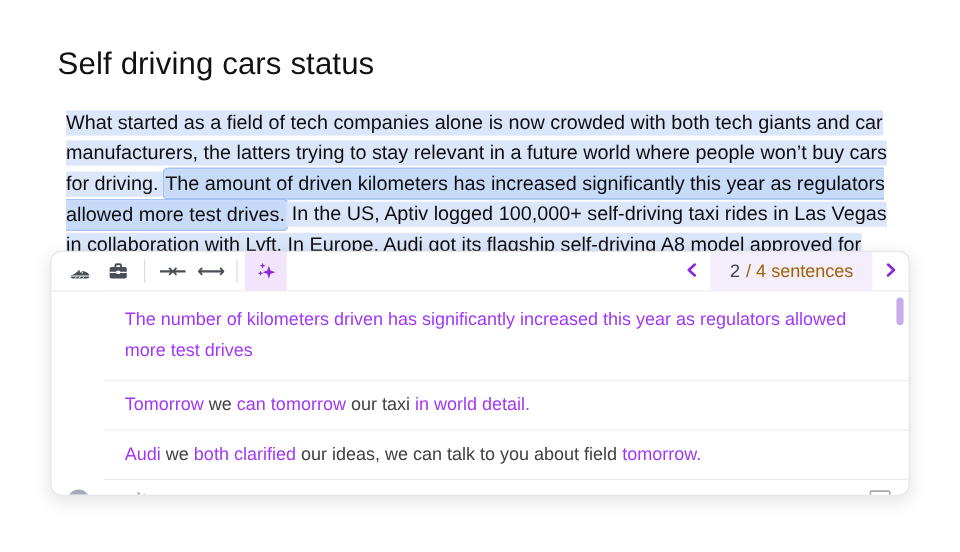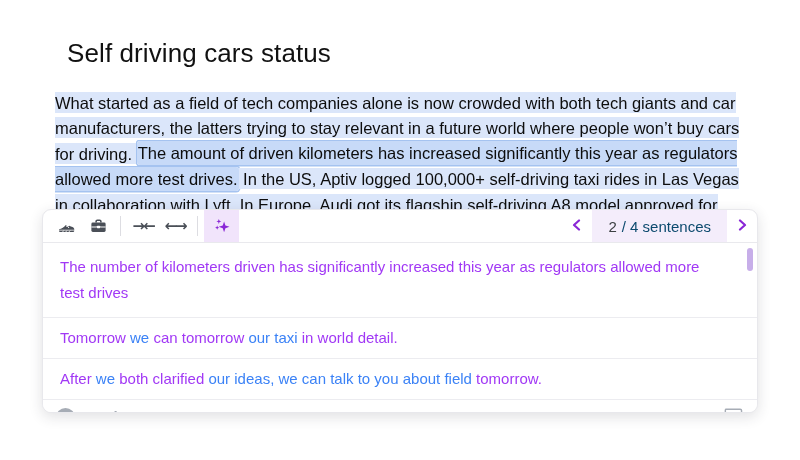--- a/index.html
+++ b/index.html
@@ -7,21 +7,21 @@
   body {
     width: 800px; height: 460px;
     font-family: "Liberation Sans", sans-serif;
     position: relative;
     overflow: hidden;
   }
   .page { position: absolute; inset: 0; background: #fff; }
 
   
   .doc-title {
-    position: absolute; left: 67px; top: 38px;
+    position: absolute; left: 48px; top: 38px;
     font-size: 26px; font-weight: 400; color: #111;
     letter-spacing: 0.1px;
   }
   .doc-paragraph {
     position: absolute; left: 55px; top: 90px; width: 694px;
     font-size: 16.5px; line-height: 25.5px; color: #0d0d0d;
   }
   .seg-highlight { background: #dbe6fa; padding: 1.5px 0; }
   .seg-selected {
     background: #c7daf8;
@@ -64,33 +64,33 @@
     width: 30px; display: flex; align-items: center; justify-content: center;
     background: transparent; border: none; cursor: pointer;
   }
   .counter {
     background: #f4edfb;
     display: flex; align-items: center;
     padding: 0 16px; gap: 5px;
     font-size: 15px;
   }
   .counter .cur { color: #3c4043; }
-  .counter .rest { color: #0c4a6e; }
-
-  
-  .suggestions { flex: 1; position: relative; display: flex; flex-direction: column; }
+  .counter .rest { color: #a16207; }
+
+  
+  .suggestions { flex: 1; position: relative; display: flex; flex-direction: column; padding-left: 44px; }
   .suggestion {
     padding: 7px 40px 7px 17px;
     font-size: 15px; line-height: 26px;
     border-bottom: 1px solid #ececf0;
     cursor: pointer; background: #fff;
   }
   .suggestion.first { padding-top: 11px; padding-bottom: 11px; flex: 0 0 auto; }
   .seg-purple { color: #a138f5; }
-  .seg-dark { color: #3b82f6; }
+  .seg-dark { color: #404040; }
   .scroll-thumb {
     position: absolute; right: 4px; top: 5px;
     width: 6px; height: 23px; border-radius: 3px;
     background: #c7aee9; cursor: pointer;
   }
 
   
   .popup-footer {
     flex: 0 0 34px; display: flex; align-items: center;
     padding: 0 13px;
@@ -188,21 +188,21 @@
               <path fill="none" stroke="#8a27d6" stroke-width="2.2" stroke-linecap="round" stroke-linejoin="round" d="M4 1.5 L9 6 L4 10.5"></path>
             </svg>
           </span>
         </button>
       </div>
     </div>
 
     <div class="suggestions">
       <div class="suggestion first"><span class="seg-purple">The number of kilometers driven has significantly increased this year as regulators allowed more test drives</span></div>
       <div class="suggestion"><span class="seg-purple">Tomorrow</span><span class="seg-dark"> we </span><span class="seg-purple">can tomorrow</span><span class="seg-dark"> our taxi </span><span class="seg-purple">in world detail.</span></div>
-      <div class="suggestion"><span class="seg-purple">After</span><span class="seg-dark"> we </span><span class="seg-purple">both clarified</span><span class="seg-dark"> our ideas, we can talk to you about field </span><span class="seg-purple">tomorrow.</span></div>
+      <div class="suggestion"><span class="seg-purple">Audi</span><span class="seg-dark"> we </span><span class="seg-purple">both clarified</span><span class="seg-dark"> our ideas, we can talk to you about field </span><span class="seg-purple">tomorrow.</span></div>
       <div class="scroll-thumb"></div>
     </div>
 
     <div class="popup-footer">
       <div class="brand">
         <span class="brand-circle">w</span>
         <span class="brand-label">wordtune</span>
       </div>
       <button class="feedback-btn">
         <span>

